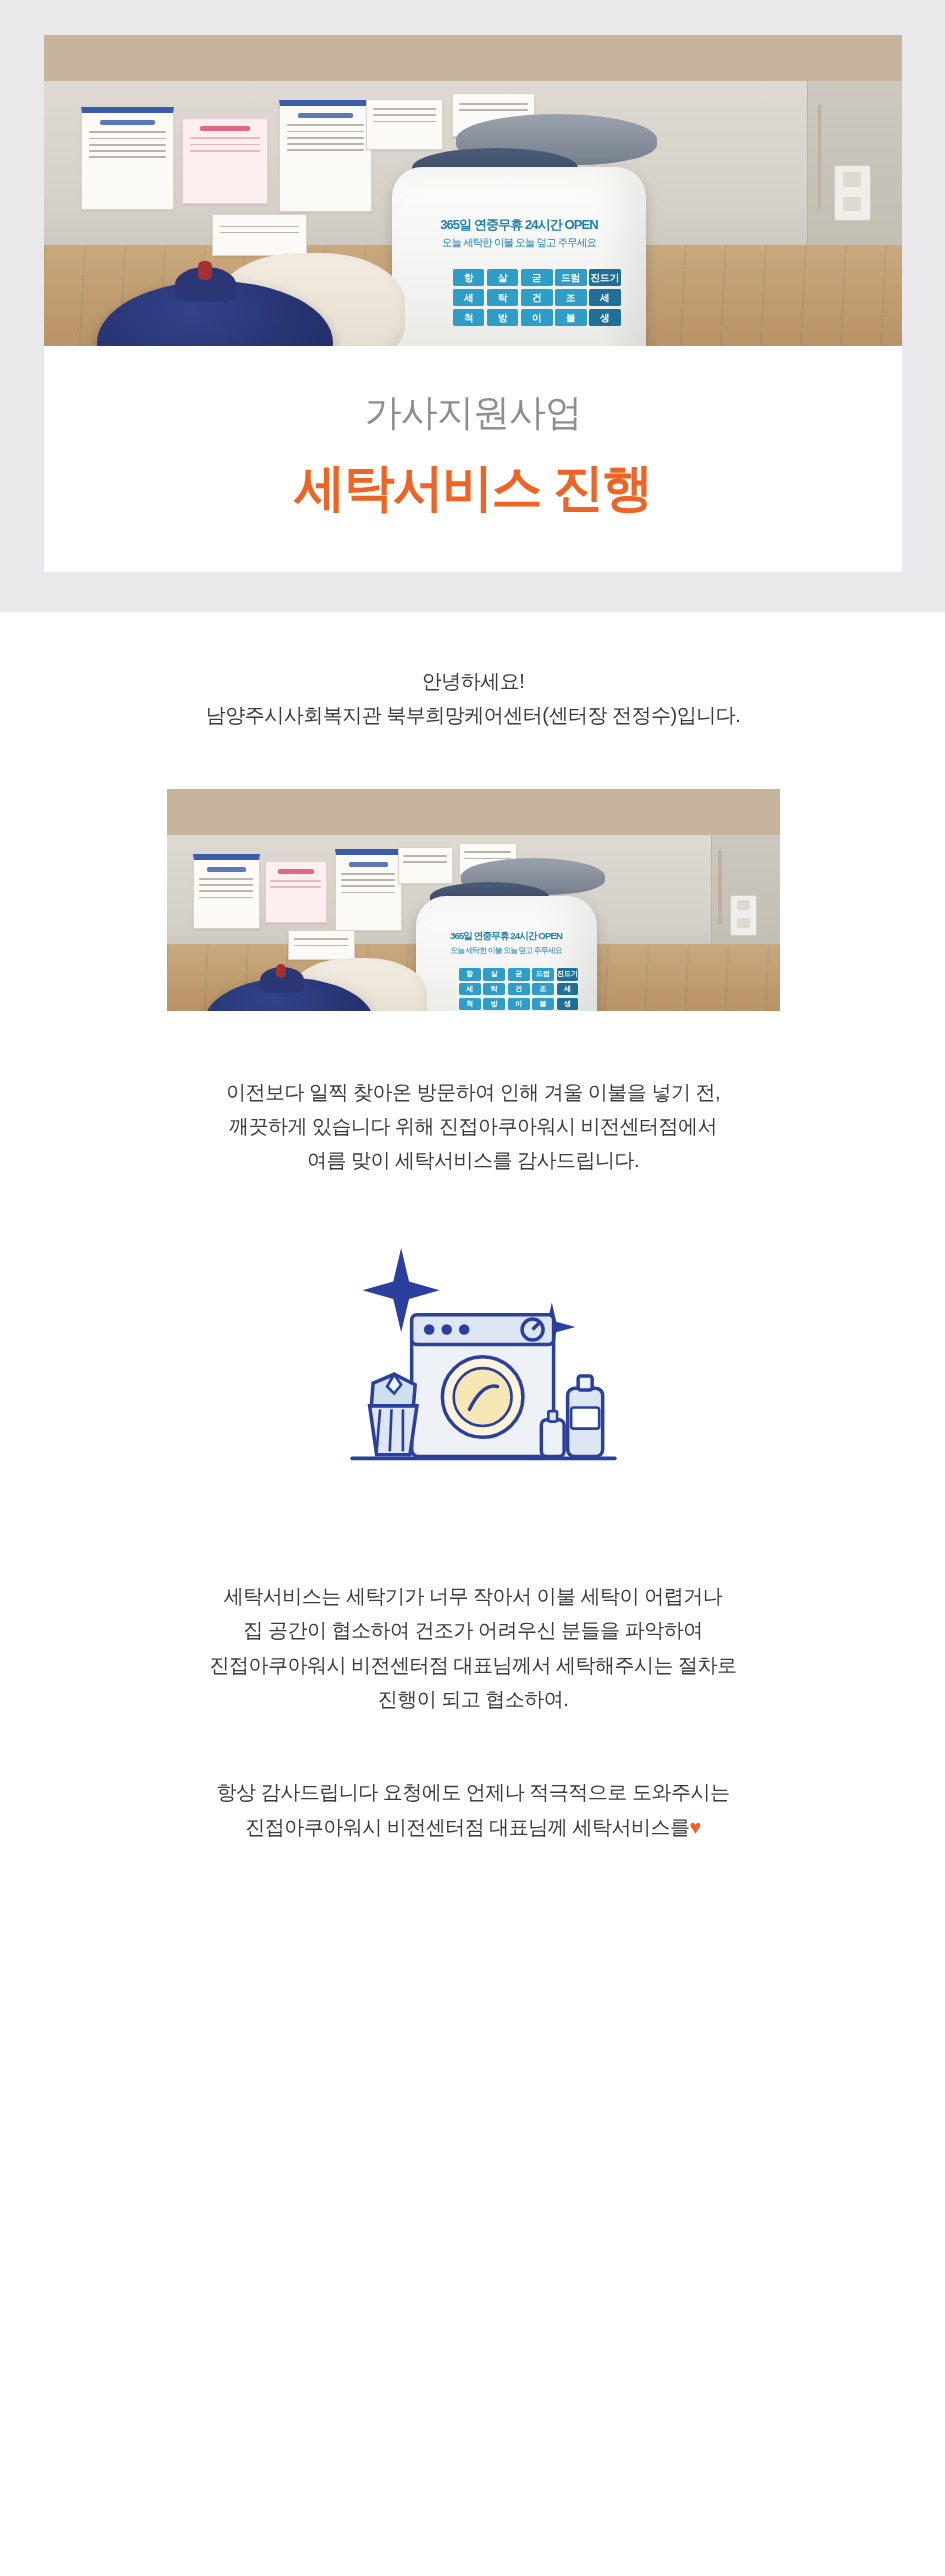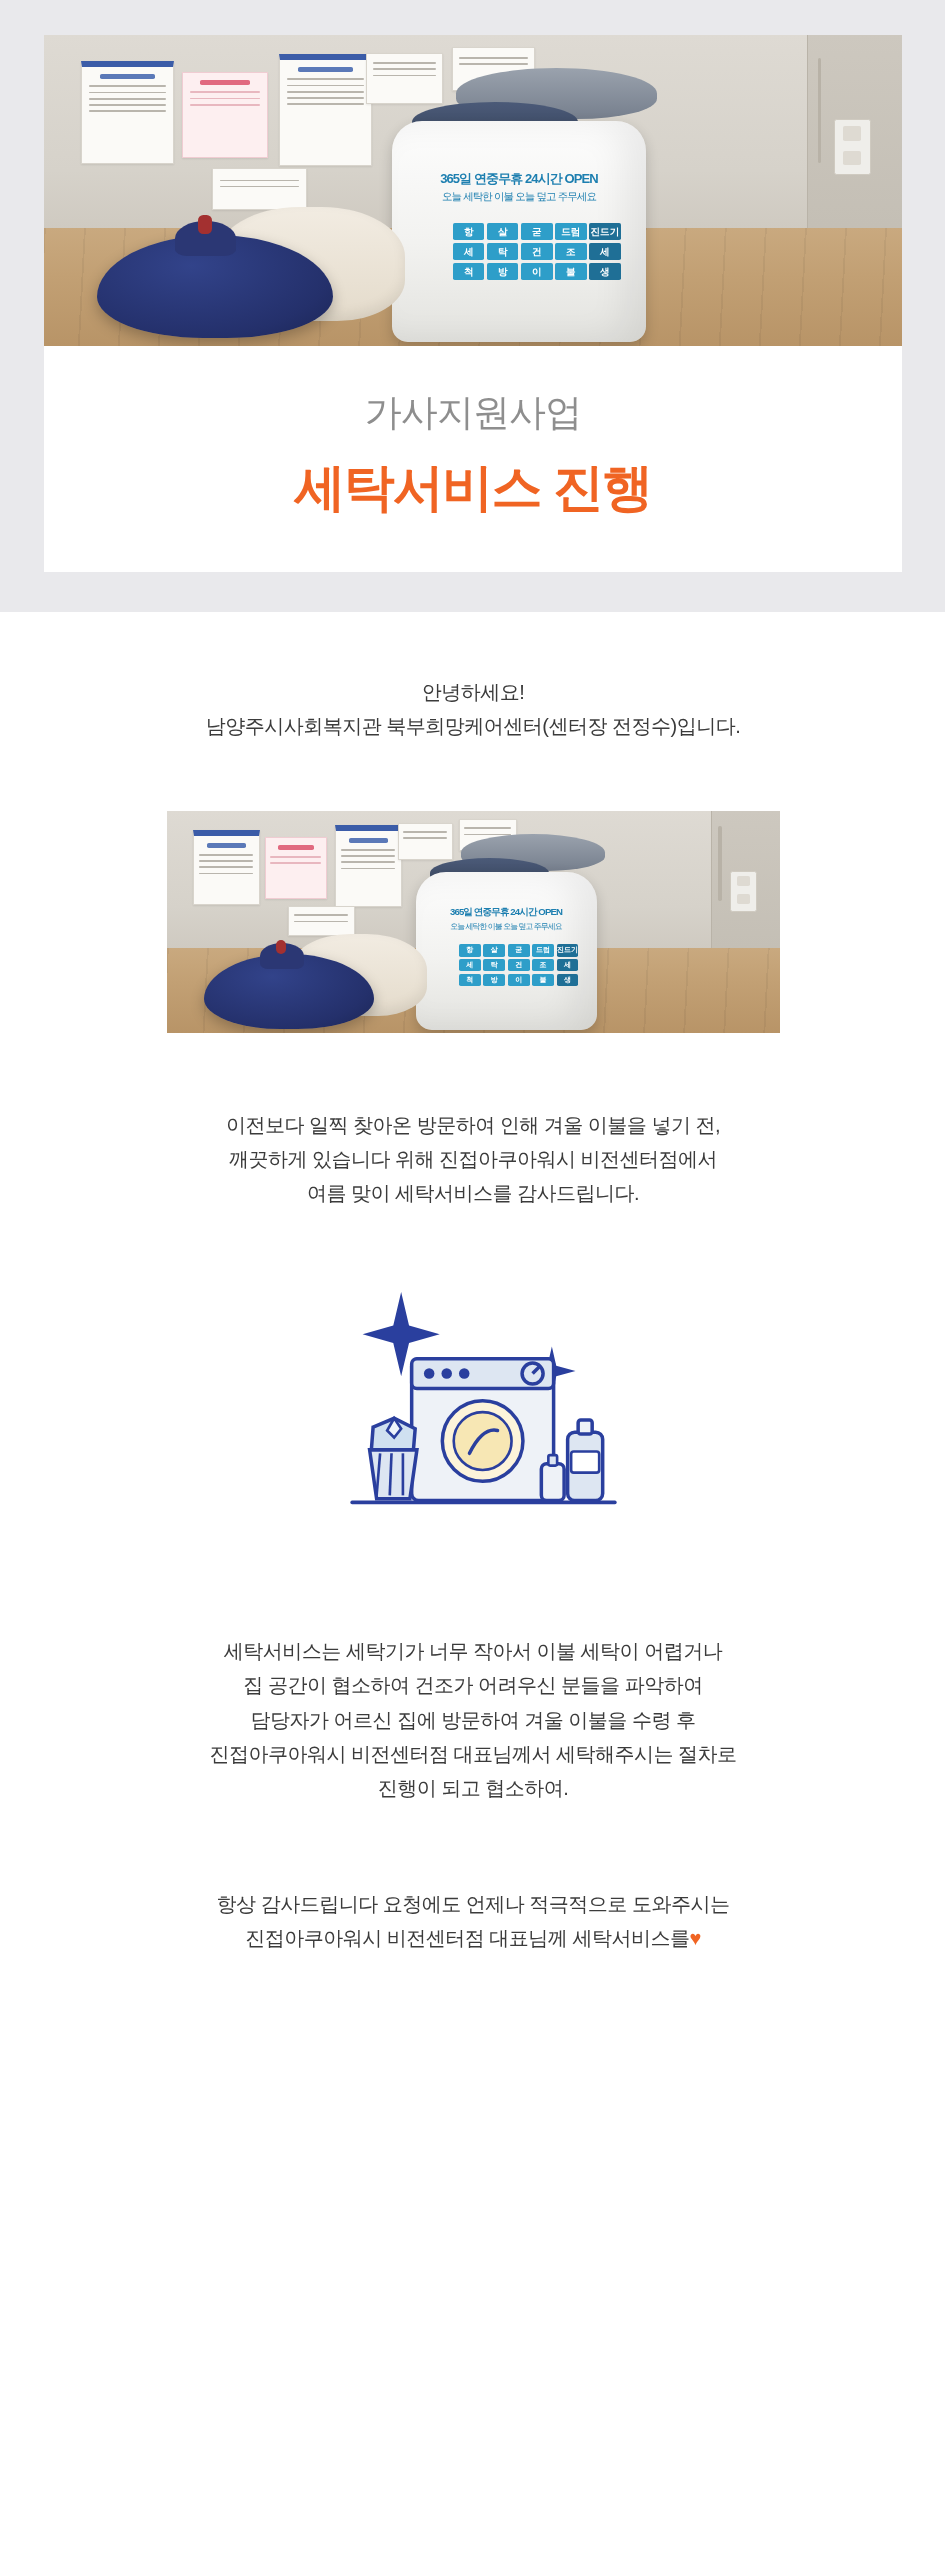--- a/index.html
+++ b/index.html
@@ -35,20 +35,21 @@
   .photo {
     position: relative;
     overflow: hidden;
     background: #c7b49c;
   }
 
   
   .photo-scene {
     position: absolute;
     inset: 0;
+    margin-top: 46px;
   }
   .wall {
     position: absolute;
     left: 0; right: 0; top: 0;
     height: 62%;
     background: linear-gradient(180deg, #dedad3 0%, #d6d2ca 70%, #cfcac1 100%);
   }
   .wall-right {
     position: absolute;
     right: 0; top: 0;
@@ -215,21 +216,21 @@
   
   .body-sec {
     padding: 49px 0 61px 0;
     text-align: center;
   }
   .para {
     font-size: 20px;
     line-height: 1.72;
     color: #3b3b3b;
     letter-spacing: -0.5px;
-    margin: 14px auto;
+    margin: 3px auto;
     width: 753px;
   }
   .spacer-60 { height: 53px; }
   .spacer-70 { height: 61px; }
   .spacer-90 { height: 79px; }
 
   .photo2-wrap {
     width: 613px;
     margin: 0 auto;
   }
@@ -466,21 +467,20 @@
 
         <line x1="72" y1="256" x2="372" y2="256" stroke="#2a3f9e" stroke-width="4" stroke-linecap="round"></line>
       </svg>
     </div>
 
     <div class="spacer-90"></div>
 
     <div class="para">
       <div>세탁서비스는 세탁기가 너무 작아서 이불 세탁이 어렵거나</div>
       <div>집 공간이 협소하여 건조가 어려우신 분들을 파악하여</div>
-      <div>담당자가 어르신 집에 방문하여 겨울 이불을 수령 후</div>
       <div>진접아쿠아워시 비전센터점 대표님께서 세탁해주시는 절차로</div>
       <div>진행이 되고 협소하여.</div>
     </div>
 
     <div class="spacer-60"></div>
 
     <div class="para">
       <div>항상 감사드립니다 요청에도 언제나 적극적으로 도와주시는</div>
       <div>
         <span>진접아쿠아워시 비전센터점 대표님께 세탁서비스를</span><span class="heart">♥</span>

